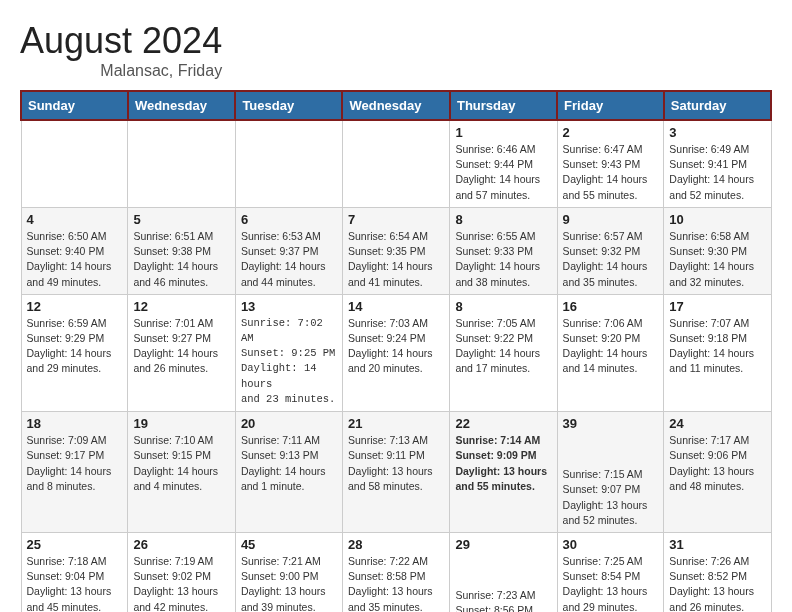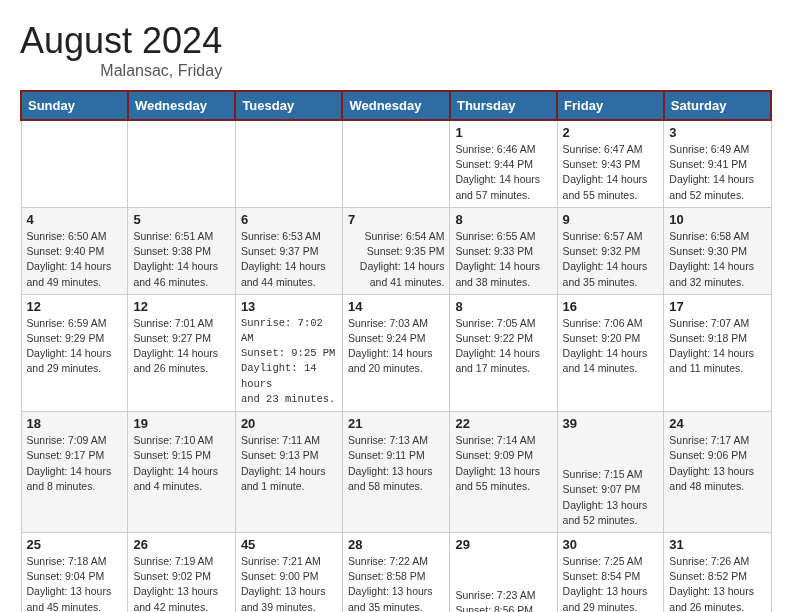--- a/index.html
+++ b/index.html
@@ -153,21 +153,21 @@
         </td>
         <td>
           <div class="day-number">6</div>
           <div class="day-detail" style="white-space: pre-line;">Sunrise: 6:53 AM
 Sunset: 9:37 PM
 Daylight: 14 hours
 and 44 minutes.</div>
         </td>
         <td>
           <div class="day-number">7</div>
-          <div class="day-detail" style="white-space: pre-line; text-align: right;">Sunrise: 6:54 AM
+          <div class="day-detail" style="white-space: pre-line;">Sunrise: 6:54 AM
 Sunset: 9:35 PM
 Daylight: 14 hours
 and 41 minutes.</div>
         </td>
         <td>
           <div class="day-number">8</div>
           <div class="day-detail" style="white-space: pre-line;">Sunrise: 6:55 AM
 Sunset: 9:33 PM
 Daylight: 14 hours
 and 38 minutes.</div>
@@ -262,21 +262,21 @@
         </td>
         <td>
           <div class="day-number">21</div>
           <div class="day-detail" style="white-space: pre-line;">Sunrise: 7:13 AM
 Sunset: 9:11 PM
 Daylight: 13 hours
 and 58 minutes.</div>
         </td>
         <td>
           <div class="day-number">22</div>
-          <div class="day-detail" style="white-space: pre-line;">Sunrise: 7:14 AM
+          <div class="day-detail" style="white-space: pre-line; font-weight: bold;">Sunrise: 7:14 AM
 Sunset: 9:09 PM
 Daylight: 13 hours
 and 55 minutes.</div>
         </td>
         <td>
           <div class="day-number">39</div>
           <div class="day-detail" style="white-space: pre-line; margin-top: 36px;">Sunrise: 7:15 AM
 Sunset: 9:07 PM
 Daylight: 13 hours
 and 52 minutes.</div>

